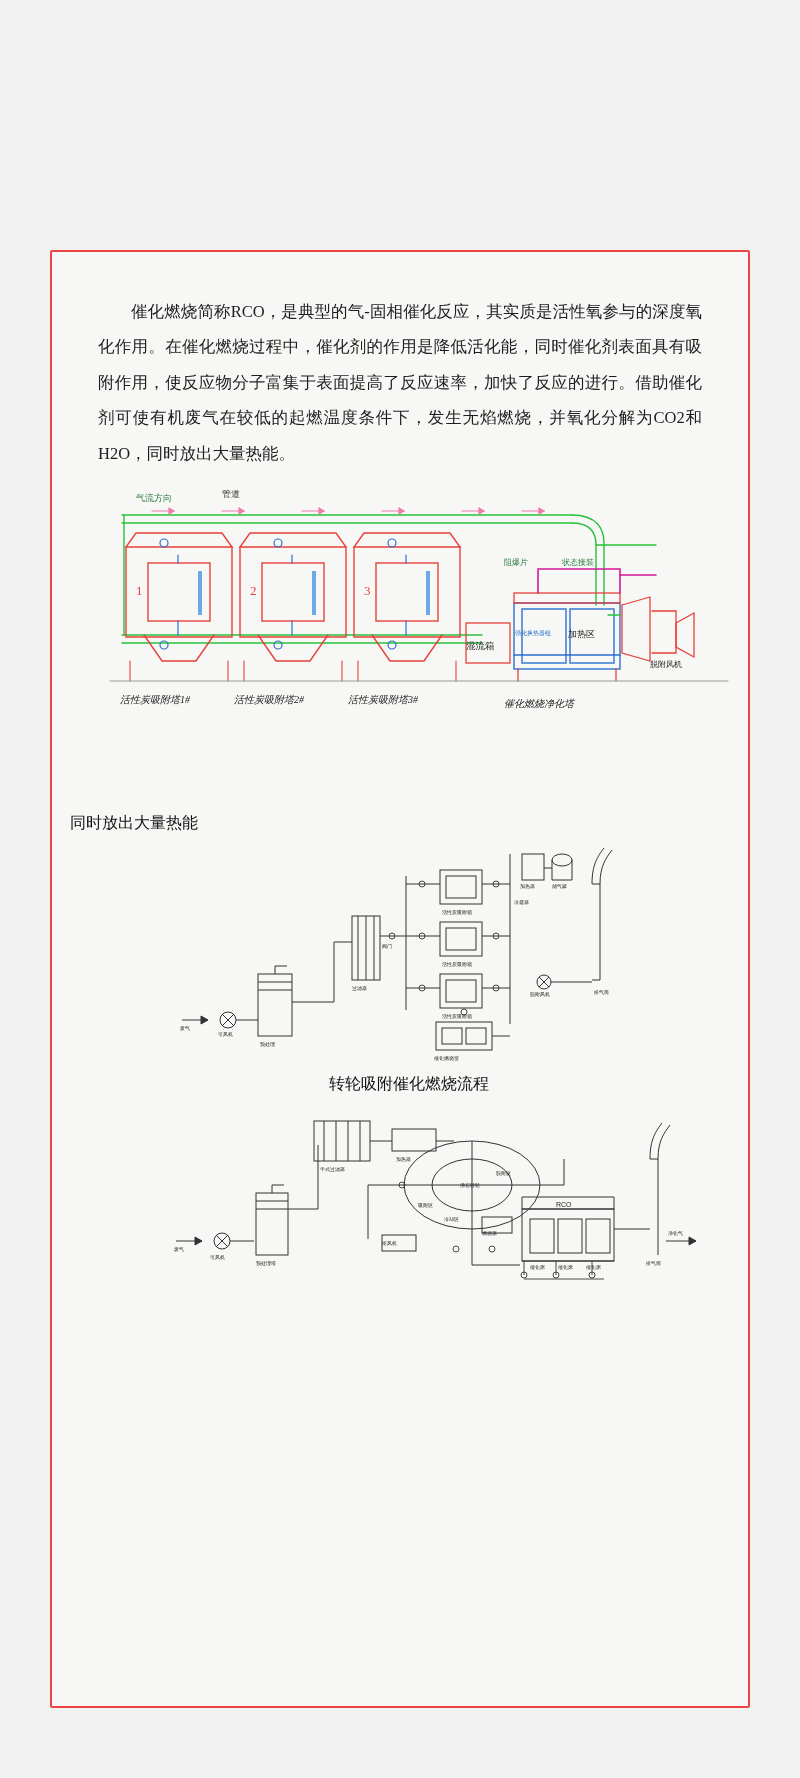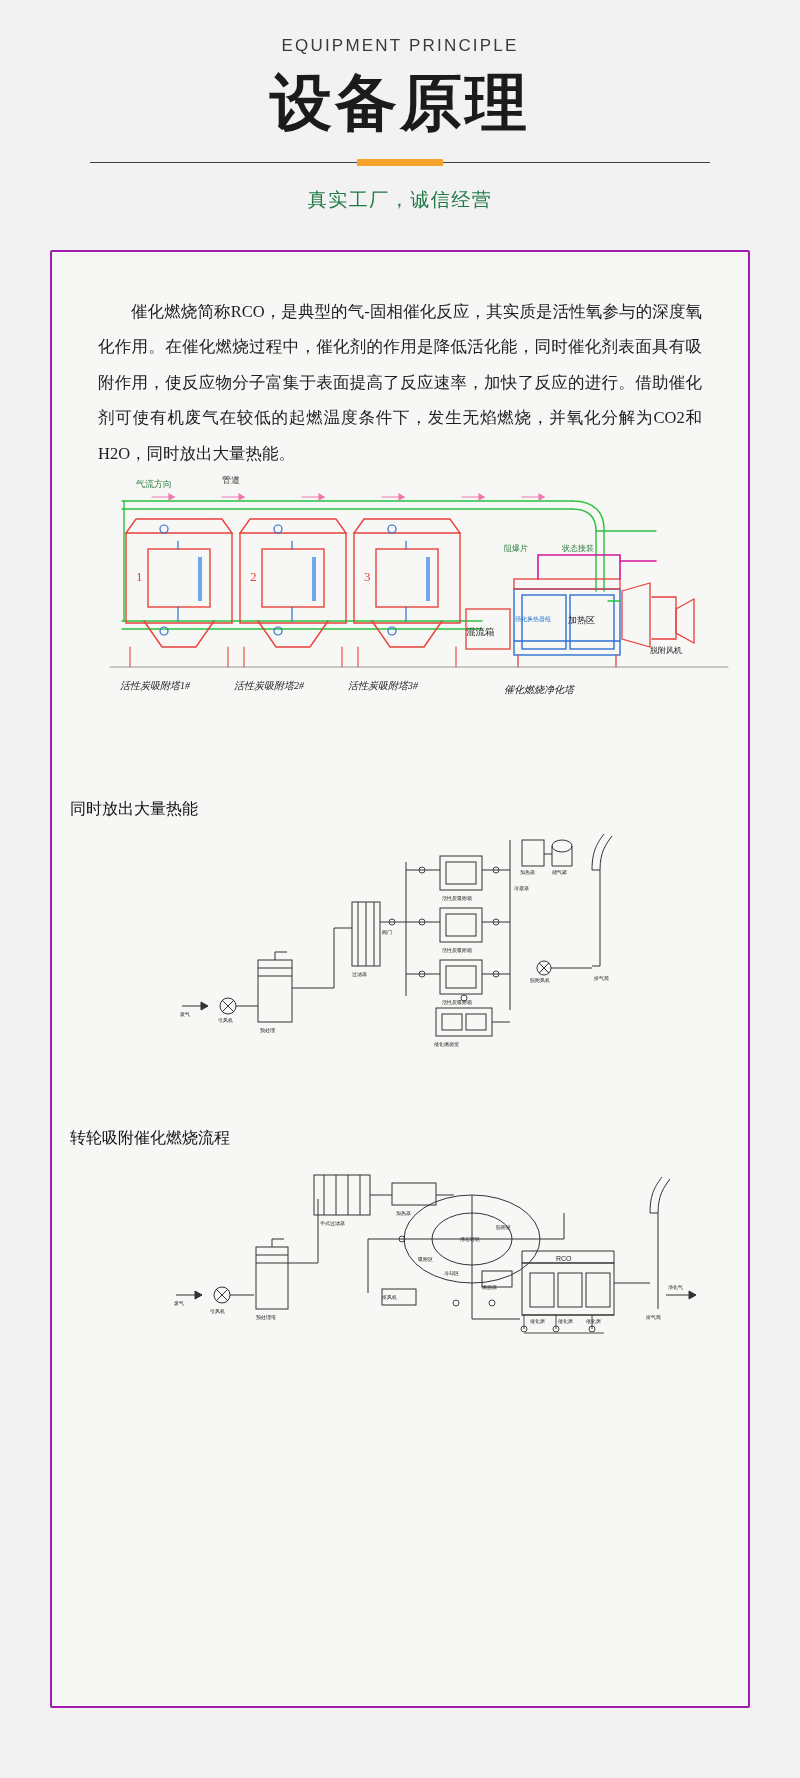--- a/index.html
+++ b/index.html
@@ -59,21 +59,21 @@
     letter-spacing: 1.5px;
   }
 
   
   .card {
     position: absolute;
     left: 50px;
     top: 250px;
     width: 700px;
     height: 1458px;
-    border: 2px solid #a21caf;
+    border: 2px solid #ef4444;
     background: #f7f7f5;
     border-radius: 2px;
   }
   .paragraph {
     margin: 42px 46px 0 46px;
     font-family: "Liberation Serif", serif;
     font-size: 16.5px;
     line-height: 2.15;
     color: #1d1d1d;
     text-align: justify;
@@ -92,35 +92,26 @@
   .cap {
     font-family: "Liberation Serif", serif;
     font-style: italic;
   }
 </style>
 </head>
 <body>
 
 <div class="page">
 
-  <div class="header">
-    <div class="eyebrow">EQUIPMENT PRINCIPLE</div>
-    <div class="bigtitle">设备原理</div>
-    <div class="rule-wrap">
-      <div class="rule-line"></div>
-      <div class="rule-accent"></div>
-    </div>
-    <div class="subtitle">真实工厂，诚信经营</div>
-  </div>
 
   <div class="card">
 
     <div class="paragraph">催化燃烧简称RCO，是典型的气-固相催化反应，其实质是活性氧参与的深度氧化作用。在催化燃烧过程中，催化剂的作用是降低活化能，同时催化剂表面具有吸附作用，使反应物分子富集于表面提高了反应速率，加快了反应的进行。借助催化剂可使有机废气在较低的起燃温度条件下，发生无焰燃烧，并氧化分解为CO2和H2O，同时放出大量热能。</div>
 
-    <div class="fig" style="">
+    <div class="fig" style="margin-top:14px;">
       <svg width="696" height="250" viewBox="0 0 696 250">
         <g fill="none" stroke-linecap="round">
 
           <g stroke="#27c23c" stroke-width="1.4">
             <path d="M70 30 H520"></path>
             <path d="M70 38 H520"></path>
             <path d="M520 30 C545 30 552 44 552 58 L552 120"></path>
             <path d="M520 38 C538 38 544 48 544 60 L544 120"></path>
             <path d="M72 30 V150"></path>
             <path d="M70 150 H430"></path>
@@ -326,21 +317,21 @@
           <text x="468" y="64">加热器</text>
           <text x="500" y="64">储气罐</text>
           <text x="478" y="172">脱附风机</text>
           <text x="542" y="170">排气筒</text>
           <text x="462" y="80">冷凝器</text>
           <text x="330" y="124">阀门</text>
         </g>
       </svg>
     </div>
 
-    <div class="section-label" style="margin-top:68px;">转轮吸附催化燃烧流程</div>
+    <div class="section-label" style="text-align:center;">转轮吸附催化燃烧流程</div>
 
     <div class="fig" style="margin-top:-6px;">
       <svg width="696" height="240" viewBox="0 0 696 240">
         <g fill="none" stroke="#333" stroke-width="1">
 
           <path d="M124 152 h26"></path>
             <path d="M150 152 l-7 -4 v8 z" fill="#333"></path>
           <circle cx="170" cy="152" r="8"></circle>
           <path d="M164 146 l12 12 M176 146 l-12 12"></path>
           <path d="M178 152 h24"></path>

